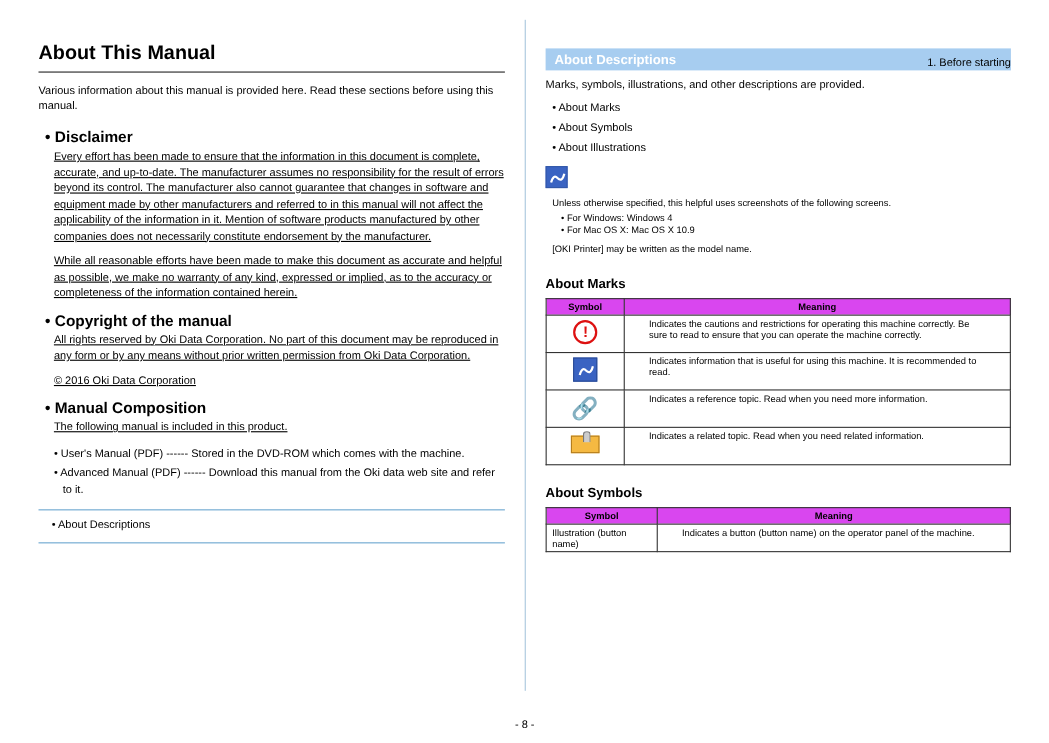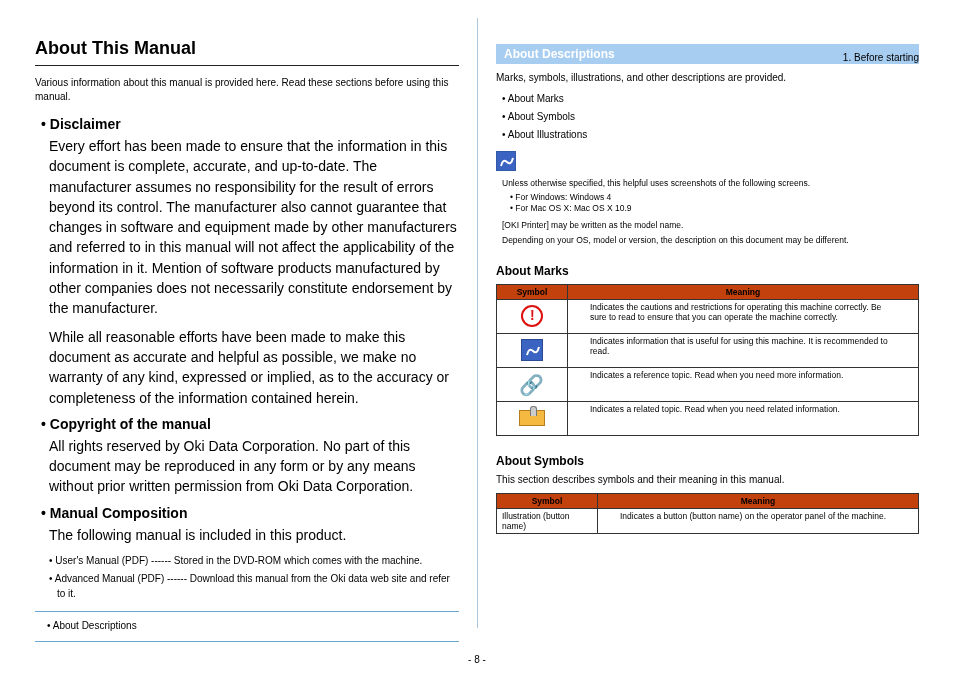--- a/index.html
+++ b/index.html
@@ -44,23 +44,24 @@
     margin-bottom: 10px;
   }
   .intro { font-size: 10px; line-height: 1.4; margin-bottom: 12px; }
   .sub-h {
     font-size: 14px;
     font-weight: bold;
     margin: 6px 0 4px 6px;
   }
   .sub-h::before { content: "• "; }
   .body-p {
-    font-size: 14px;
+    font-size: 10px;
     line-height: 1.45;
     margin: 0 0 8px 14px;
+    text-decoration: underline;
   }
   .list-item {
     font-size: 10px;
     line-height: 1.5;
     margin: 0 0 3px 22px;
     text-indent: -8px;
   }
   .list-item::before { content: "• "; }
   .thin-rule {
     border: none;
@@ -94,21 +95,21 @@
   .small-bullet { font-size: 8.5px; margin: 1px 0 1px 14px; }
   .small-bullet::before { content: "• "; }
   h3.section { font-size: 12px; font-weight: bold; margin: 18px 0 6px 0; }
   .section-intro { font-size: 10px; margin-bottom: 8px; }
   table.marks {
     width: 100%;
     border-collapse: collapse;
     font-size: 8.5px;
   }
   table.marks th {
-    background: #c2410c;
+    background: #d946ef;
     border: 1px solid #333;
     padding: 2px 4px;
     font-weight: bold;
     text-align: center;
   }
   table.marks td {
     border: 1px solid #333;
     padding: 2px 22px;
     vertical-align: top;
   }
@@ -164,20 +165,21 @@
     <h1>About This Manual</h1>
     <hr class="h1-rule">
     <p class="intro">Various information about this manual is provided here. Read these sections before using this manual.</p>
 
     <div class="sub-h">Disclaimer</div>
     <p class="body-p">Every effort has been made to ensure that the information in this document is complete, accurate, and up-to-date. The manufacturer assumes no responsibility for the result of errors beyond its control. The manufacturer also cannot guarantee that changes in software and equipment made by other manufacturers and referred to in this manual will not affect the applicability of the information in it. Mention of software products manufactured by other companies does not necessarily constitute endorsement by the manufacturer.</p>
     <p class="body-p">While all reasonable efforts have been made to make this document as accurate and helpful as possible, we make no warranty of any kind, expressed or implied, as to the accuracy or completeness of the information contained herein.</p>
 
     <div class="sub-h">Copyright of the manual</div>
     <p class="body-p">All rights reserved by Oki Data Corporation. No part of this document may be reproduced in any form or by any means without prior written permission from Oki Data Corporation.</p>
+    <p class="body-p">© 2016 Oki Data Corporation</p>
 
     <div class="sub-h">Manual Composition</div>
     <p class="body-p">The following manual is included in this product.</p>
     <div class="list-item">User's Manual (PDF) ------ Stored in the DVD-ROM which comes with the machine.</div>
     <div class="list-item">Advanced Manual (PDF) ------ Download this manual from the Oki data web site and refer to it.</div>
 
     <hr class="thin-rule">
     <div class="toc-item">About Descriptions</div>
     <hr class="thin-rule">
   </div>
@@ -191,21 +193,20 @@
 
     <span class="note-icon">
       <svg width="16" height="16" viewBox="0 0 16 16">
           <path d="M2 12 Q4 4 8 8 T14 4" stroke="#fff" stroke-width="2" fill="none"></path>
         </svg>
     </span>
     <div class="small-note">Unless otherwise specified, this helpful uses screenshots of the following screens.</div>
     <div class="small-bullet">For Windows: Windows 4</div>
     <div class="small-bullet">For Mac OS X: Mac OS X 10.9</div>
     <div class="small-note" style="margin-top:6px">[OKI Printer] may be written as the model name.</div>
-    <div class="small-note">Depending on your OS, model or version, the description on this document may be different.</div>
 
     <h3 class="section">About Marks</h3>
     <table class="marks">
       <tbody>
           <tr>
         <th>Symbol</th>
         <th>Meaning</th>
       </tr>
       <tr>
         <td class="sym"><span class="icon-caution"></span></td>
@@ -222,21 +223,20 @@
         <td>Indicates a reference topic. Read when you need more information.</td>
       </tr>
       <tr>
         <td class="sym"><span class="icon-related"></span></td>
         <td>Indicates a related topic. Read when you need related information.</td>
       </tr>
     </tbody>
       </table>
 
     <h3 class="section">About Symbols</h3>
-    <p class="section-intro">This section describes symbols and their meaning in this manual.</p>
     <table class="marks symbols">
       <tbody>
           <tr>
         <th>Symbol</th>
         <th>Meaning</th>
       </tr>
       <tr>
         <td class="sym2">Illustration (button name)</td>
         <td>Indicates a button (button name) on the operator panel of the machine.</td>
       </tr>

